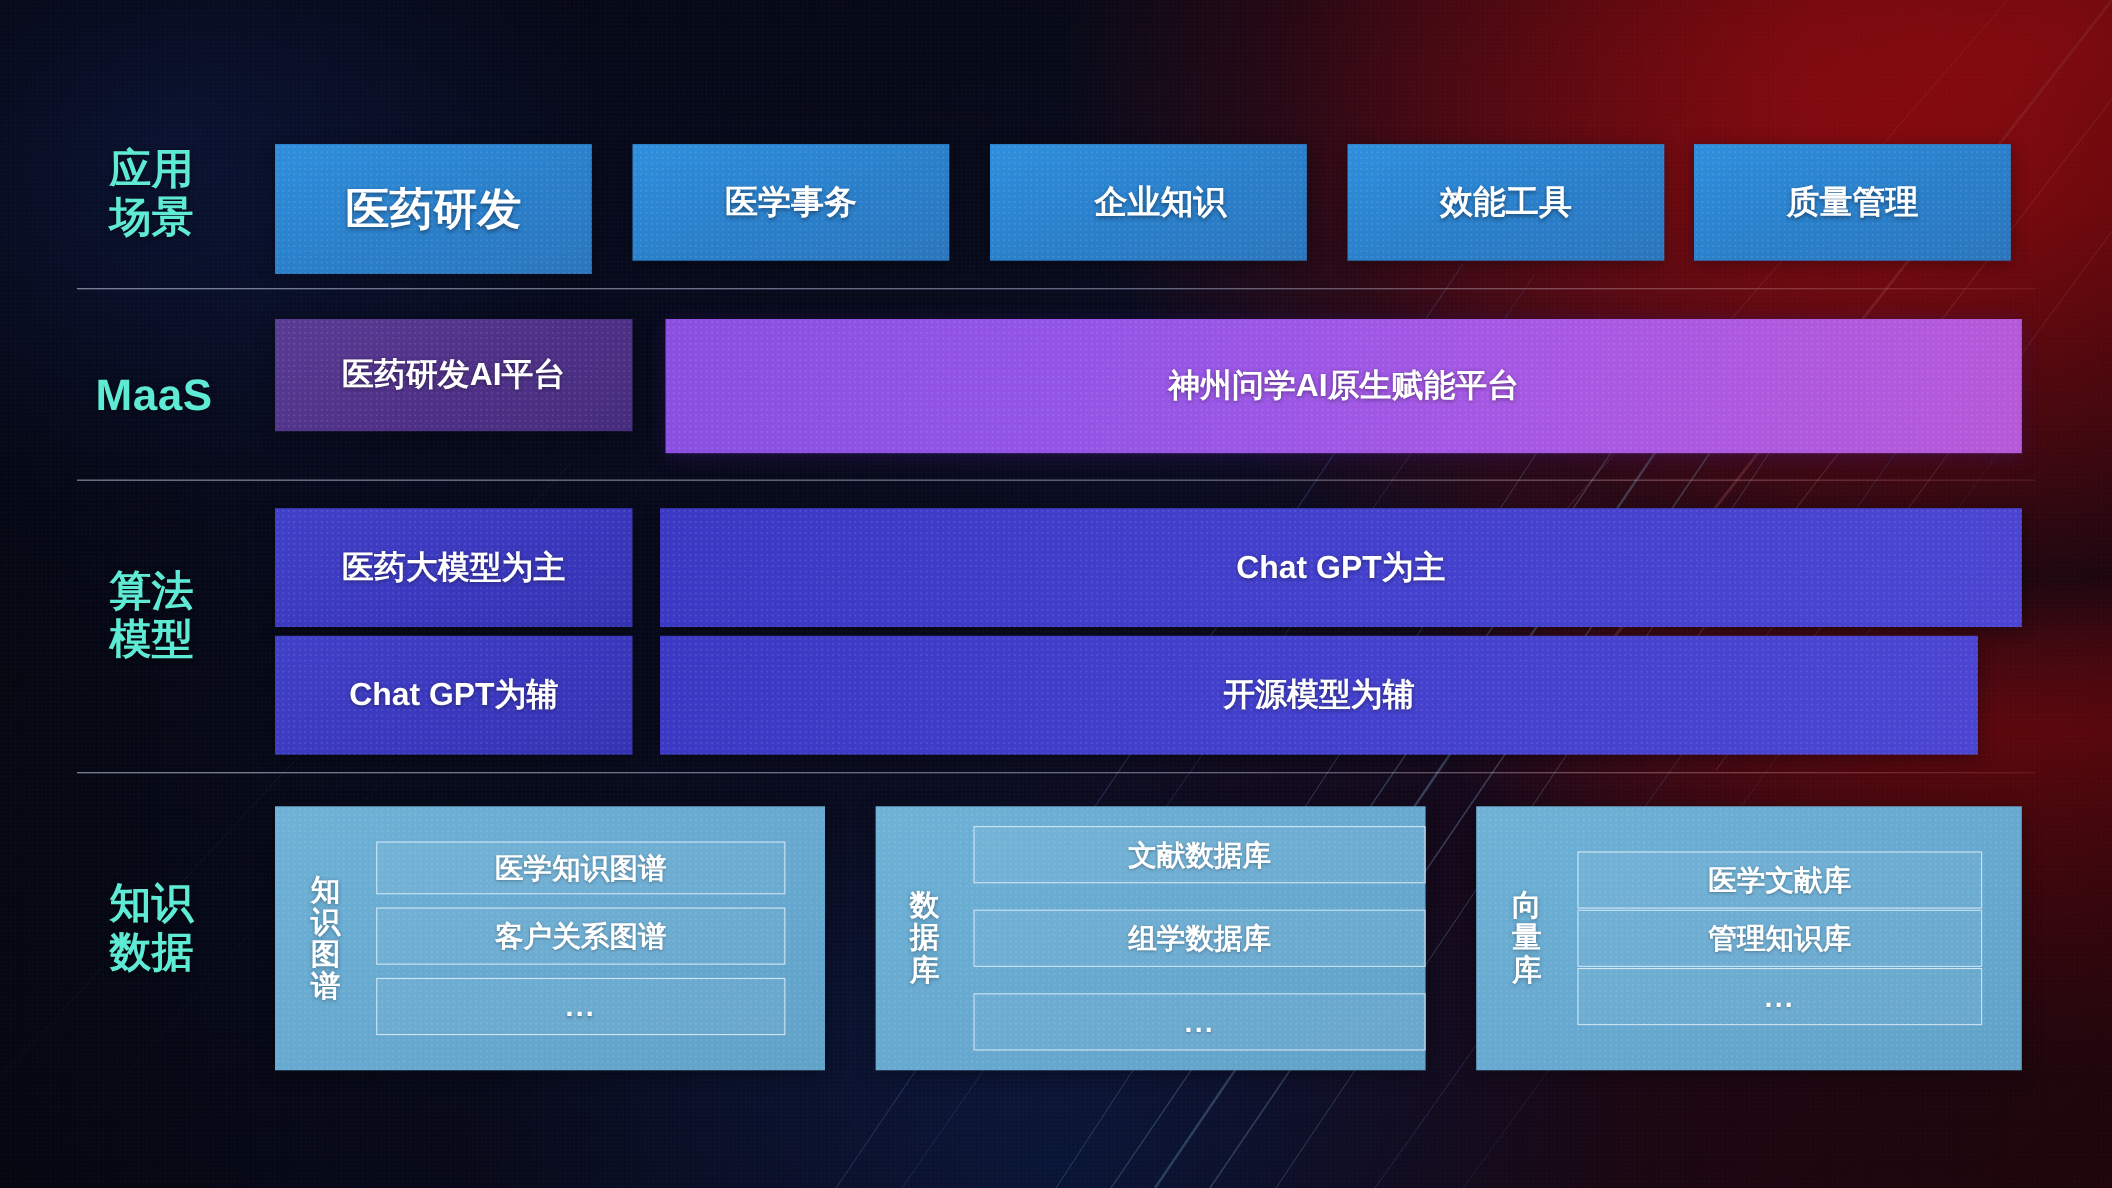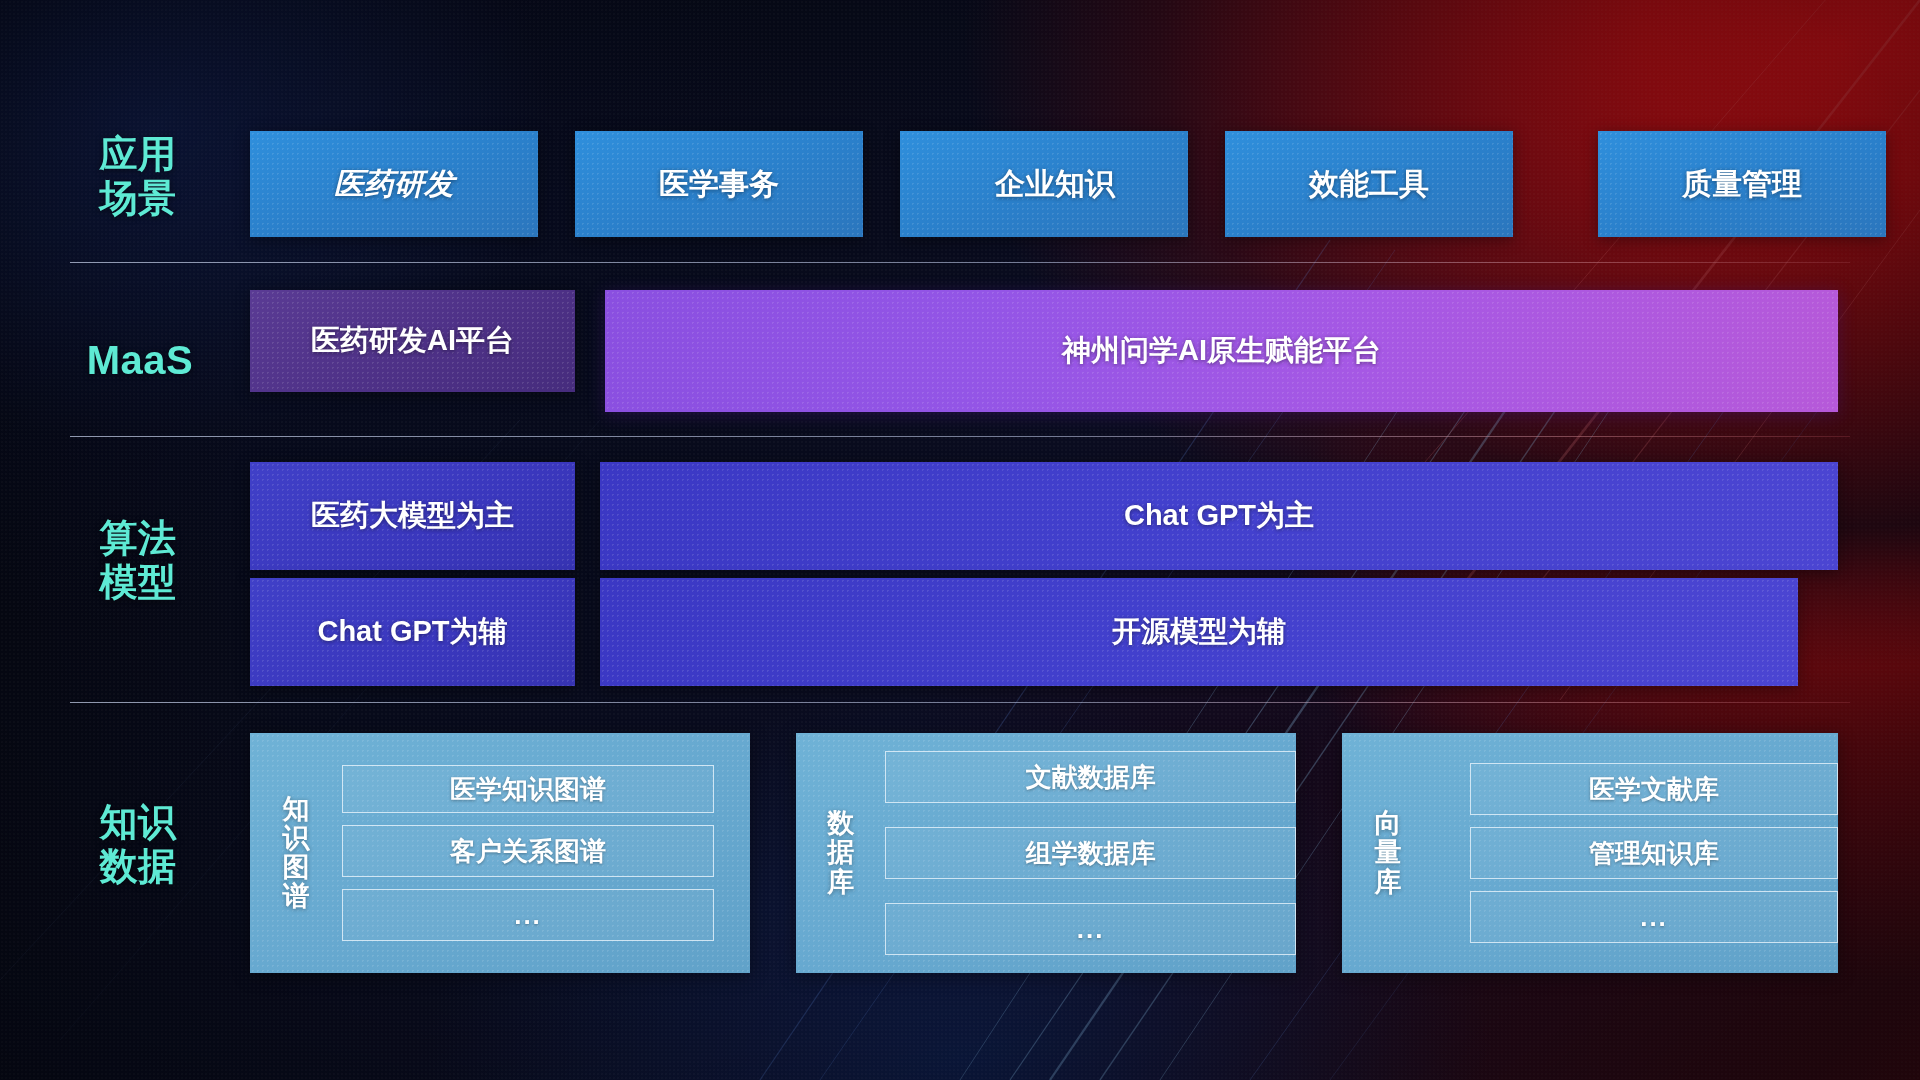--- a/index.html
+++ b/index.html
@@ -177,41 +177,41 @@
 
 <div id="stage">
 
   <div class="divider" style="left:70px; top:262px;  width:1780px;"></div>
   <div class="divider" style="left:70px; top:436px;  width:1780px;"></div>
   <div class="divider" style="left:70px; top:702px;  width:1780px;"></div>
 
   <div class="row-label" style="left:78px; top:132px; width:120px; font-size:38px;">应用
 场景</div>
 
-  <div class="cell app-box" style="left:250px; top:131px; width:288px; height:106px; font-size:30px;font-style:italic;">
+  <div class="cell app-box" style="left:250px; top:131px; width:288px; height:118px; font-size:40px;">
     <div class="cell-dots"></div>
     <span>医药研发</span>
   </div>
 
   <div class="cell app-box" style="left:575px; top:131px; width:288px; height:106px; font-size:30px;">
     <div class="cell-dots"></div>
     <span>医学事务</span>
   </div>
 
   <div class="cell app-box" style="left:900px; top:131px; width:288px; height:106px; font-size:30px;padding-left:22px;">
     <div class="cell-dots"></div>
     <span>企业知识</span>
   </div>
 
   <div class="cell app-box" style="left:1225px; top:131px; width:288px; height:106px; font-size:30px;">
     <div class="cell-dots"></div>
     <span>效能工具</span>
   </div>
 
-  <div class="cell app-box" style="left:1598px; top:131px; width:288px; height:106px; font-size:30px;">
+  <div class="cell app-box" style="left:1540px; top:131px; width:288px; height:106px; font-size:30px;">
     <div class="cell-dots"></div>
     <span>质量管理</span>
   </div>
 
   <div class="row-label" style="left:70px; top:337px; width:140px; font-size:40px;">MaaS</div>
 
   <div class="cell maas-dark" style="left:250px; top:290px; width:325px; height:102px; font-size:29px;">
     <div class="cell-dots"></div>
     <span>医药研发AI平台</span>
   </div>
@@ -282,21 +282,21 @@
         <span>...</span>
       </div>
     </div>
   </div>
 
   <div class="kgroup" style="left:1342px; top:733px; width:496px; height:240px;">
     <div class="cell-dots"></div>
     <div class="kgroup-title" style="width:92px; font-size:27px;">向
 量
 库</div>
-    <div class="kgroup-items" style="width:368px; gap:12px;margin-left:36px;">
+    <div class="kgroup-items" style="width:368px; gap:1px;">
       <div class="kitem" style="height:52px; font-size:26px;">
         <span>医学文献库</span>
       </div>
       <div class="kitem" style="height:52px; font-size:26px;">
         <span>管理知识库</span>
       </div>
       <div class="kitem ellipsis" style="height:52px; font-size:26px;">
         <span>...</span>
       </div>
     </div>

